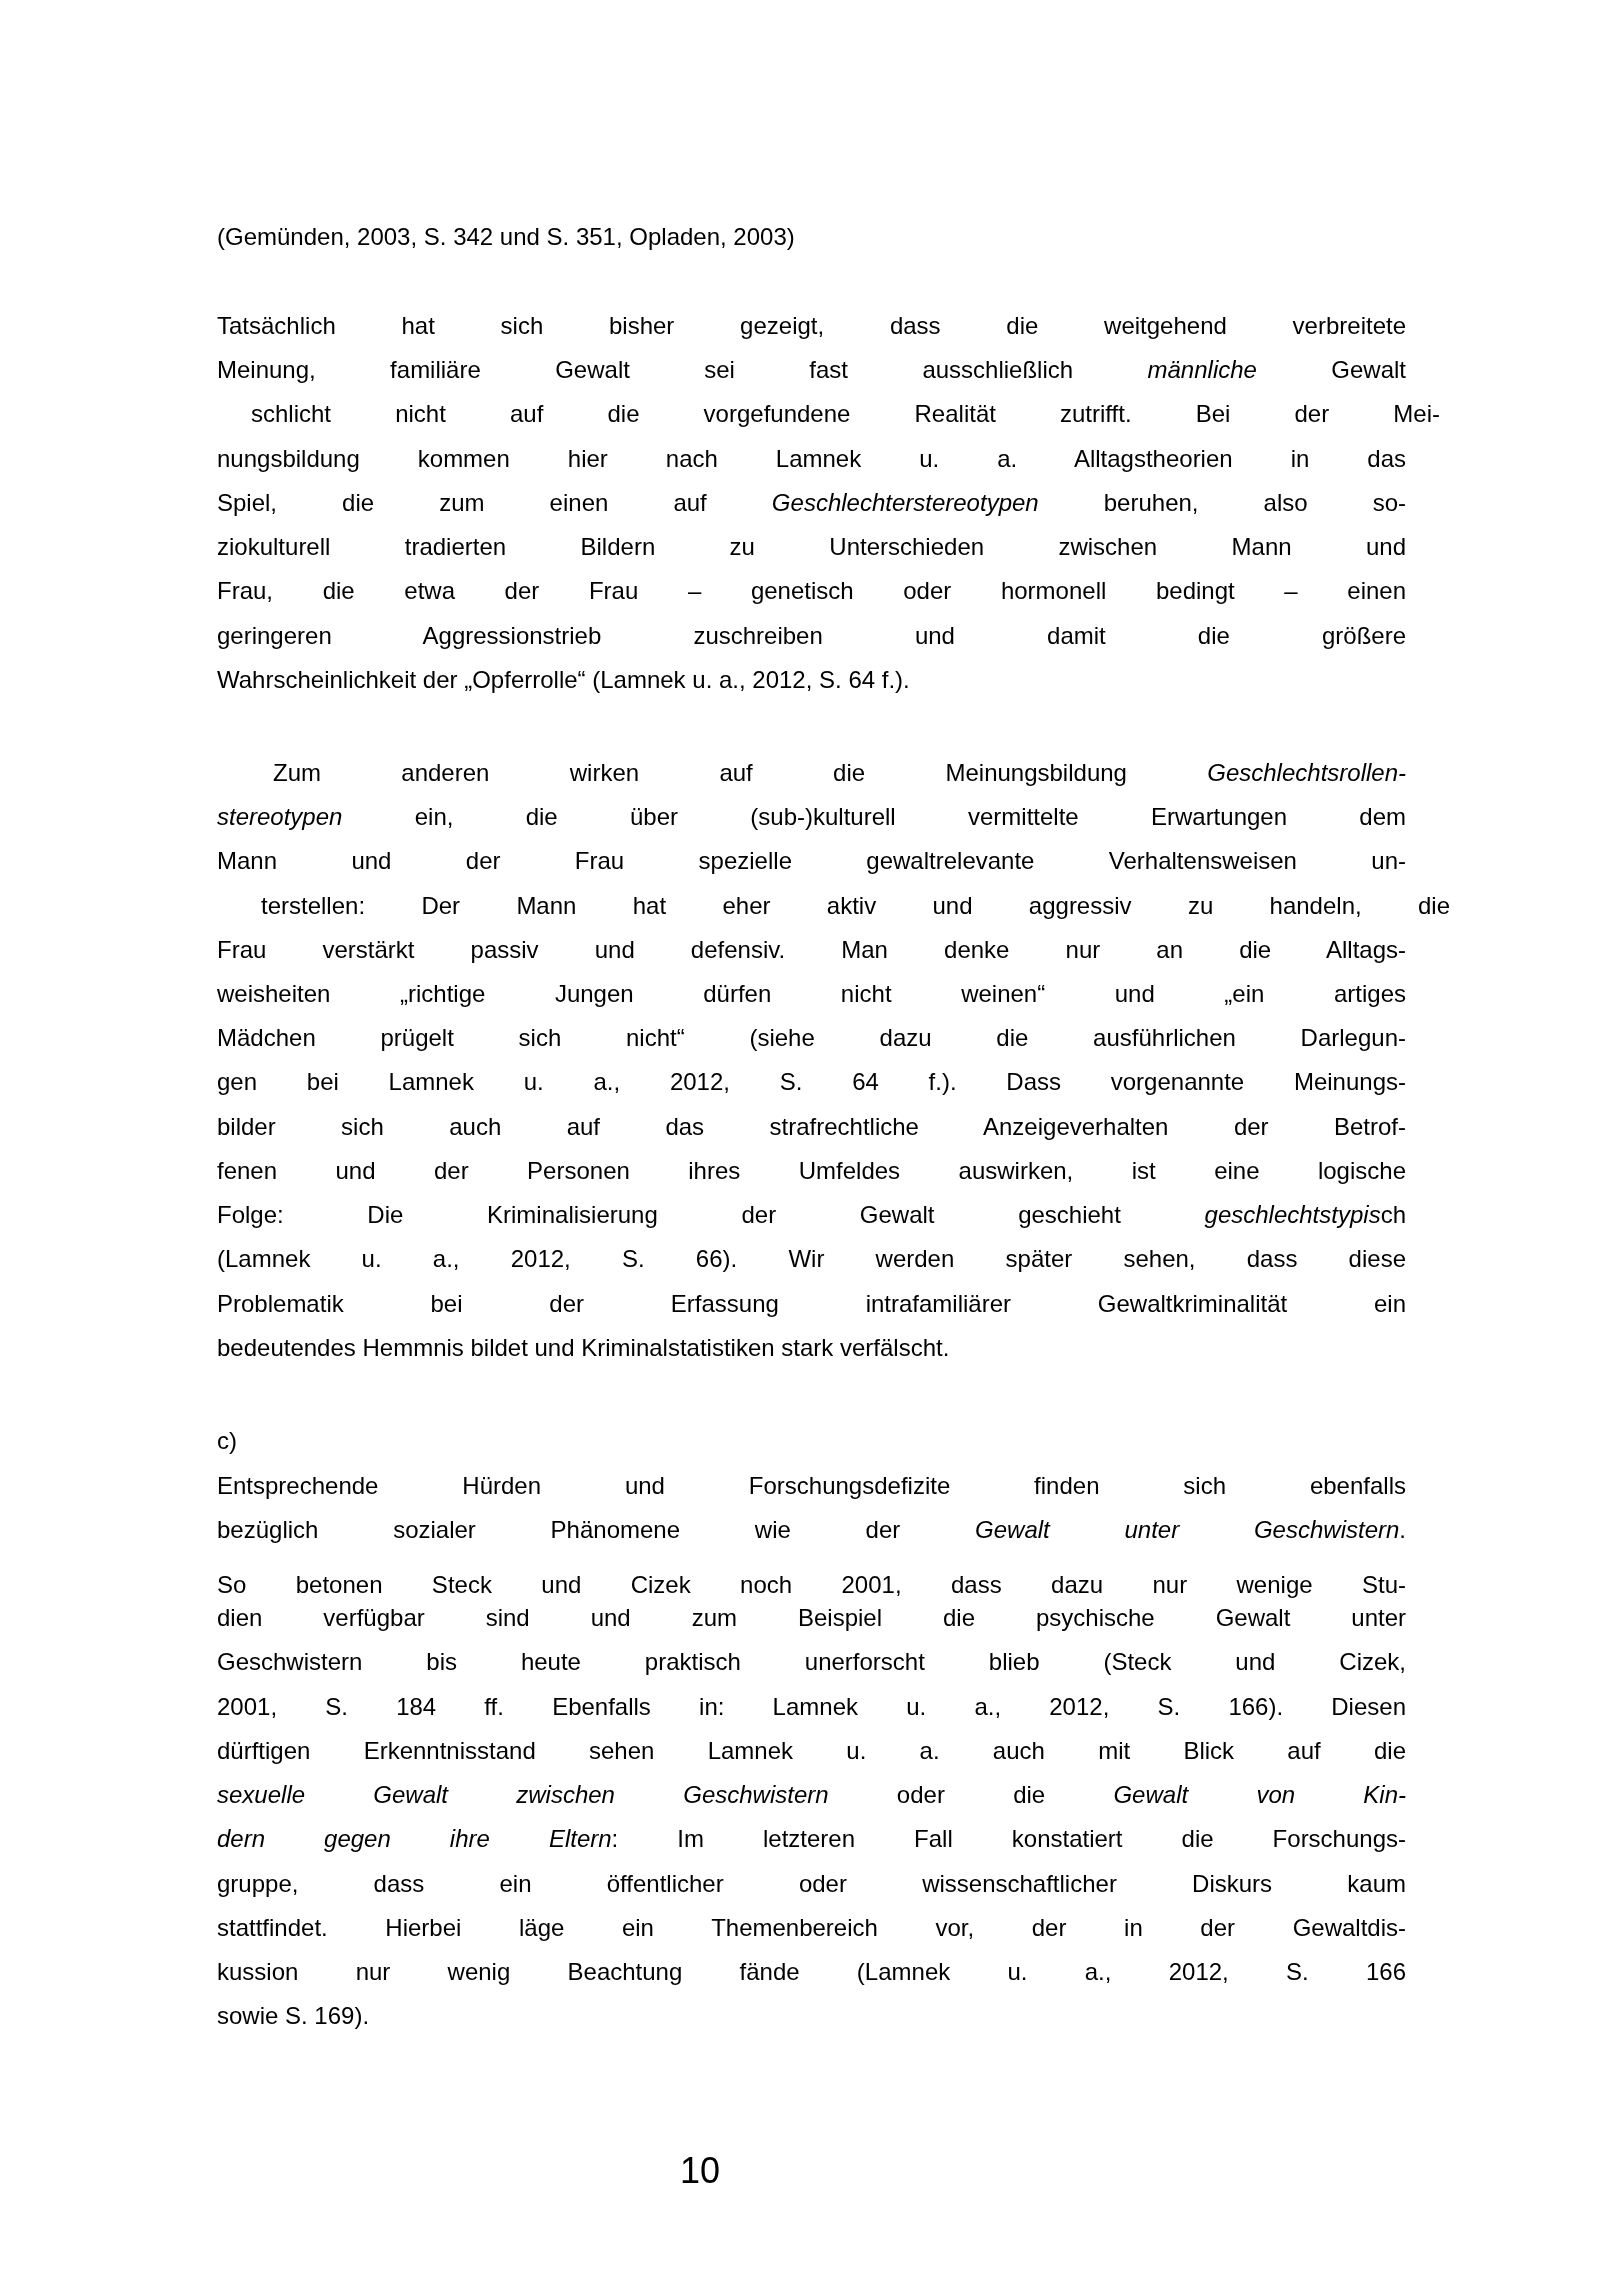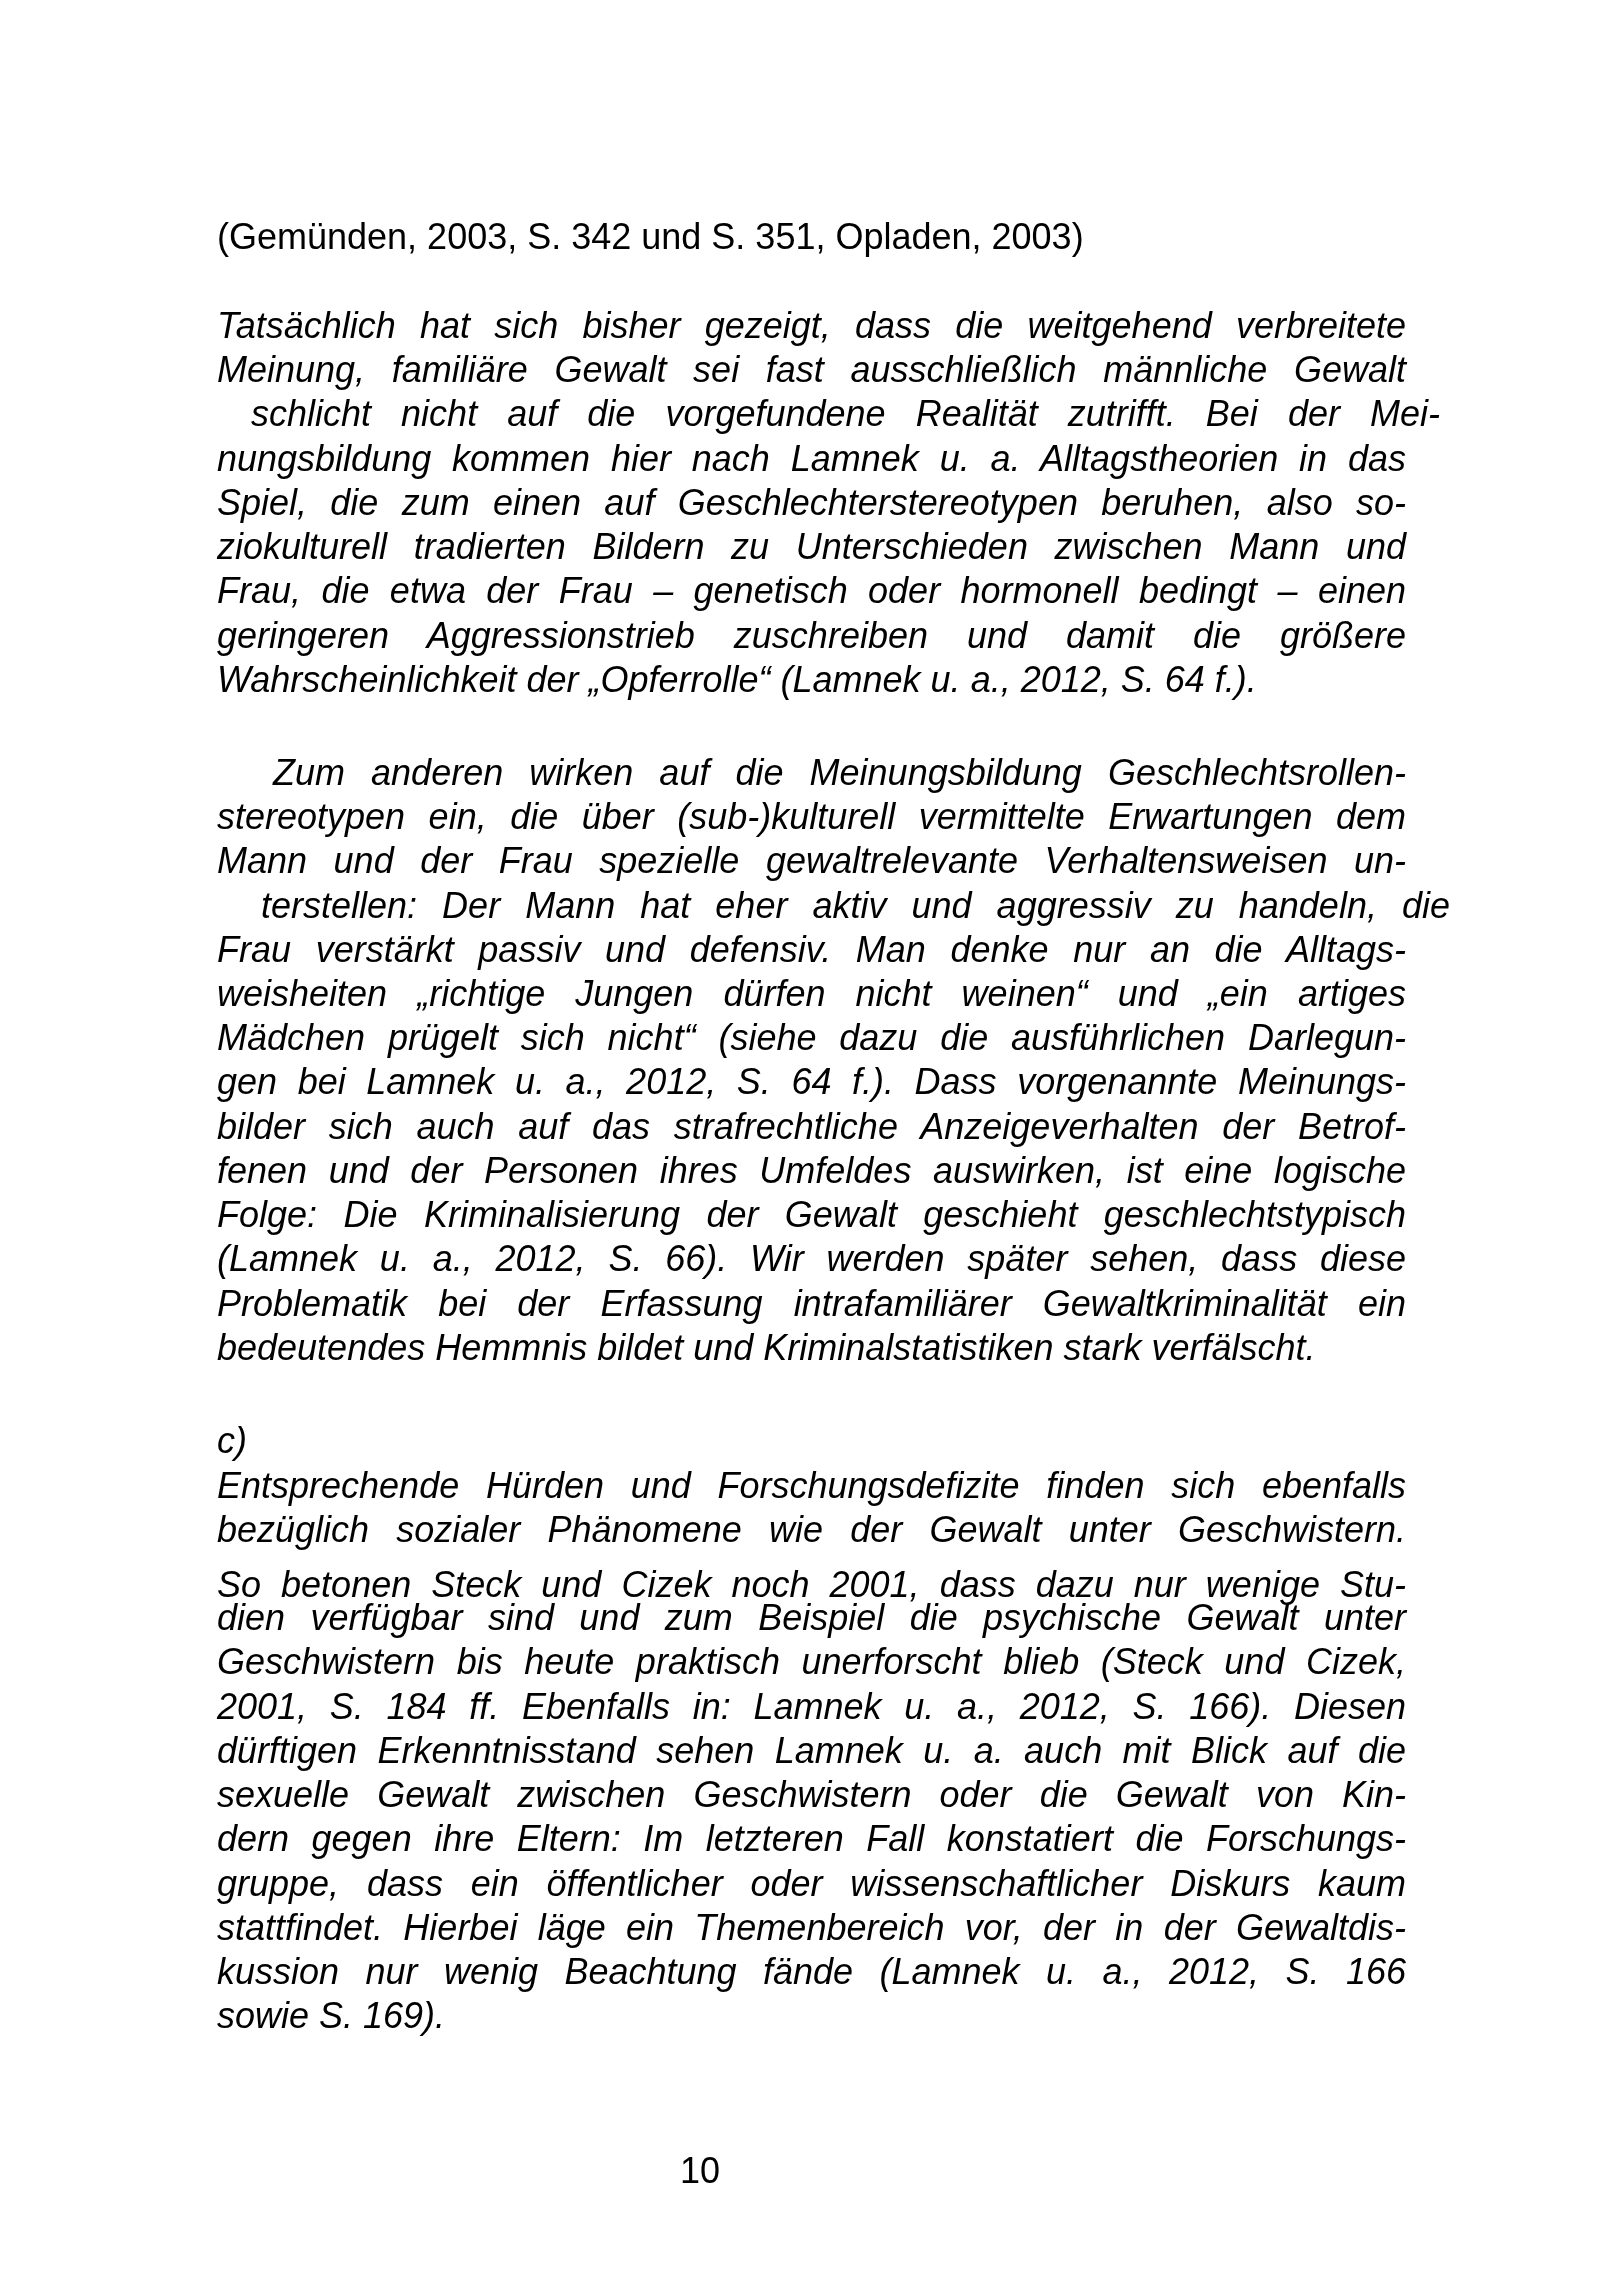--- a/index.html
+++ b/index.html
@@ -19,35 +19,35 @@
       position: absolute;
       left: 0; top: 0;
       width: 1616px;
       height: 2284px;
       background: #ffffff;
     }
     .line {
       position: absolute;
       left: 217px;
       width: 1189px;
-      font-size: 36px;
+      font-size: 24px;
       line-height: 44px;
       height: 44px;
       white-space: nowrap;
       text-align: justify;
       text-align-last: justify;
     }
     .line.last {
       text-align-last: left;
     }
     .line.indent {
       left: 273px;
       width: 1133px;
     }
-    .seg { display: inline; font-style: italic; }
+    .seg { display: inline; }
     .it { font-style: italic; }
     .page-number {
       position: absolute;
       top: 2149px;
       left: 0;
       width: 1400px;
       text-align: center;
       font-size: 36px;
       line-height: 44px;
     }

